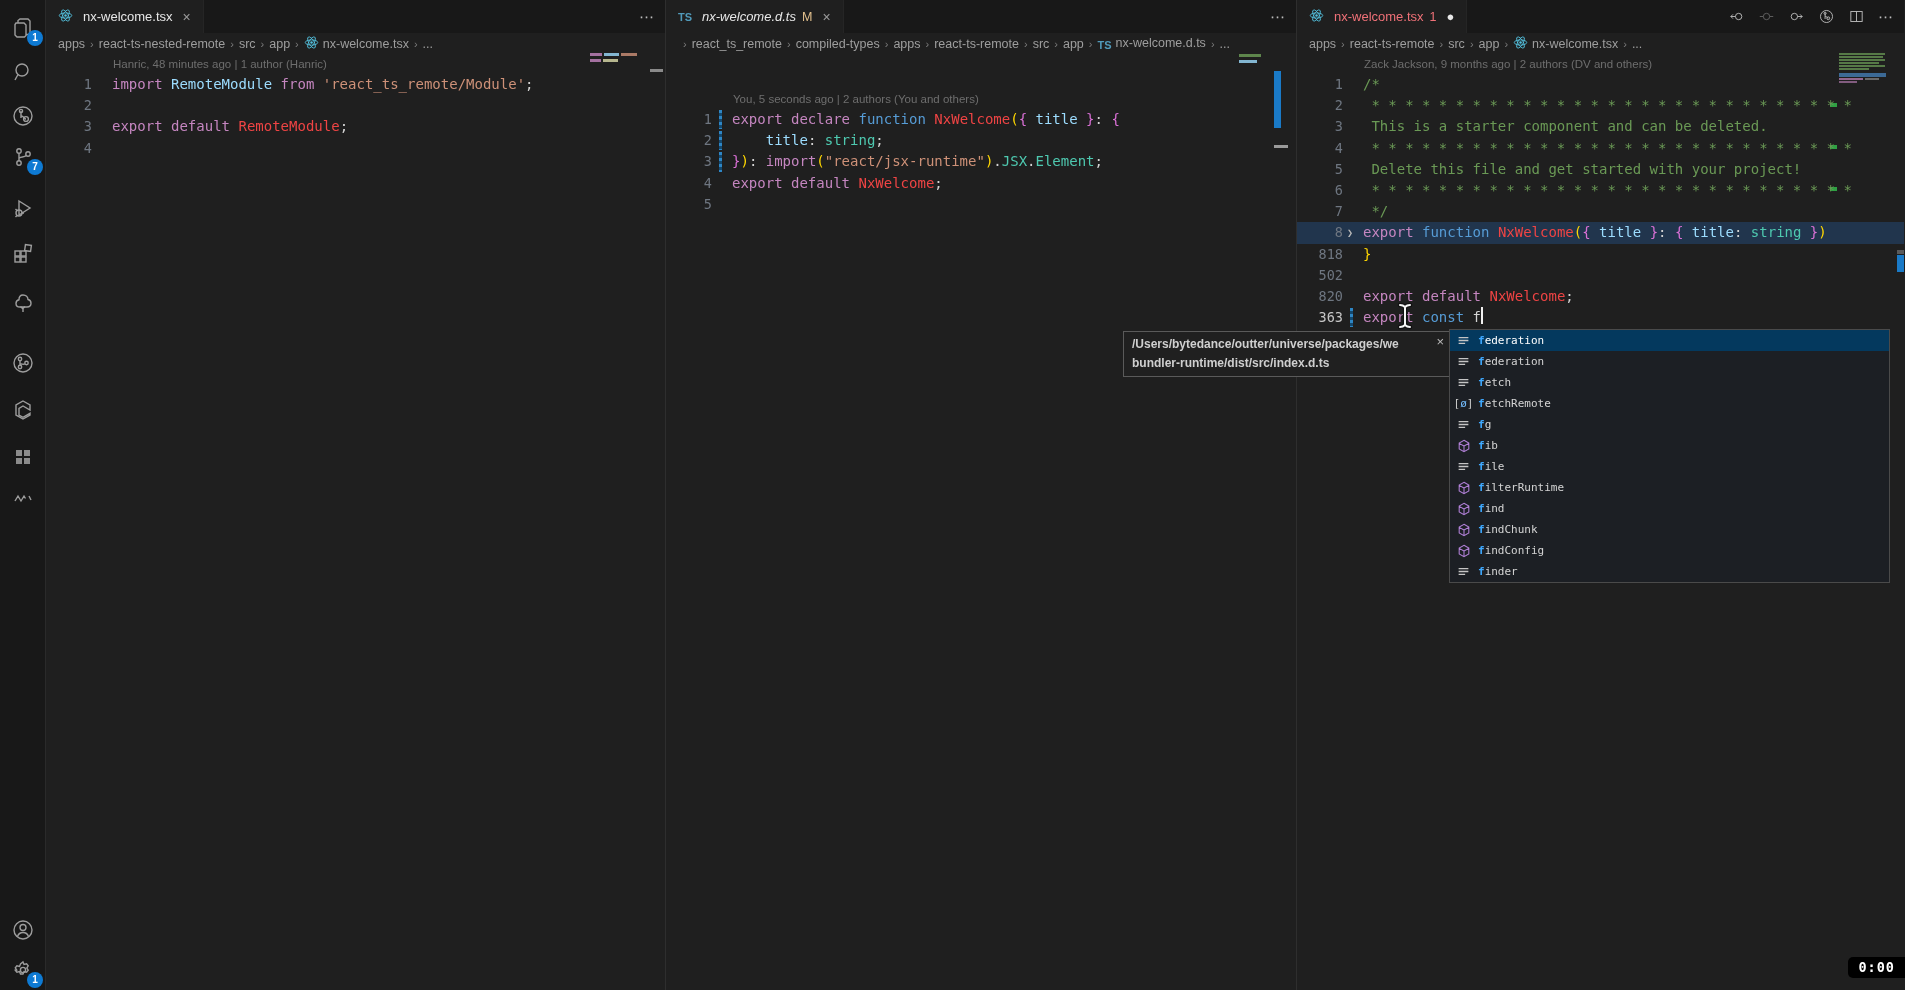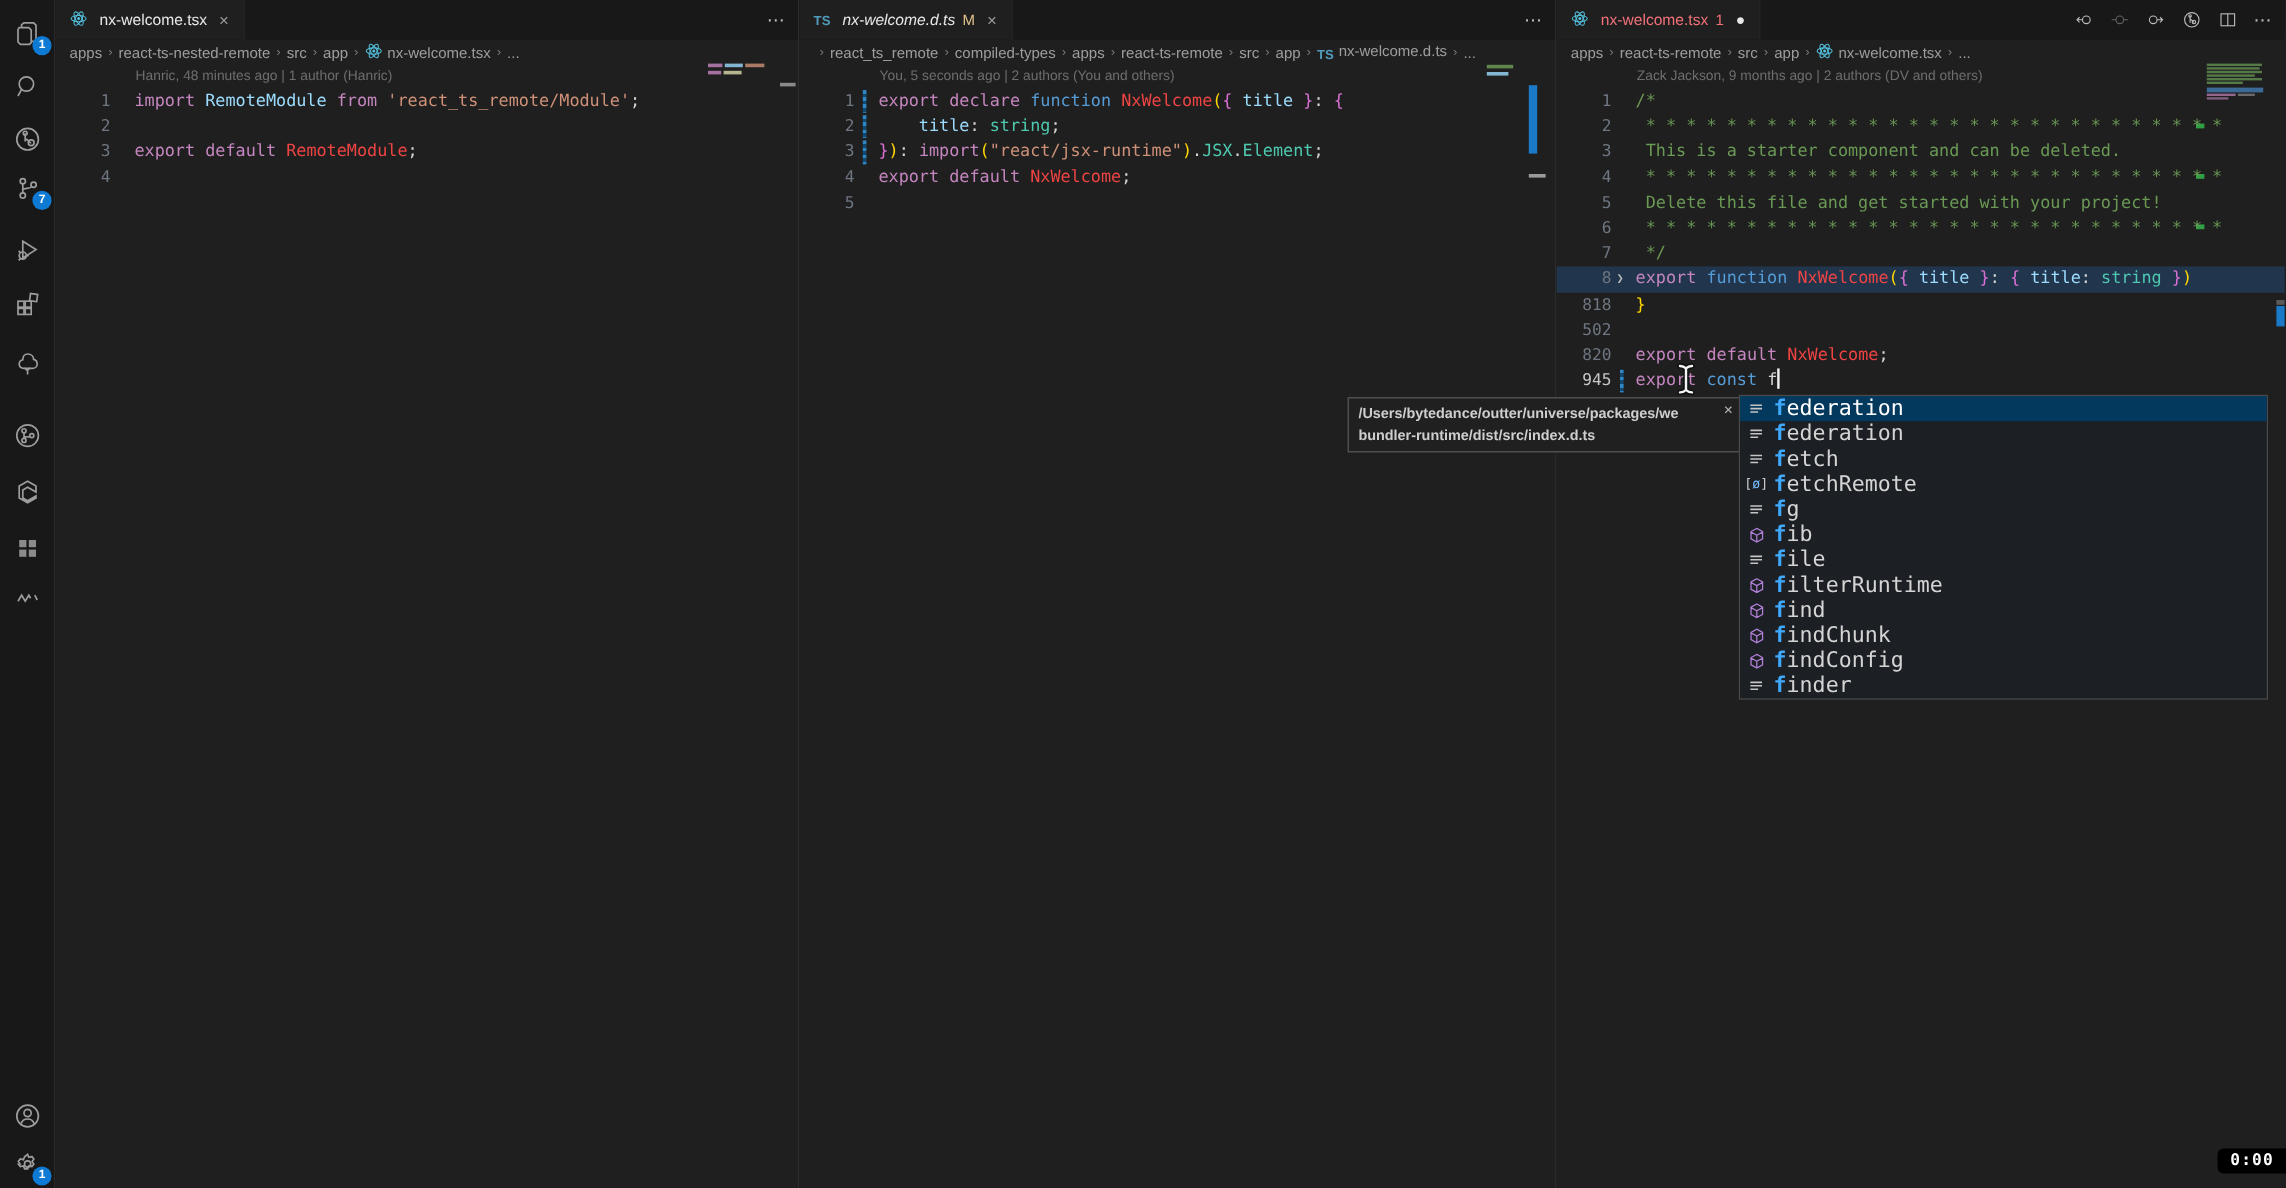--- a/index.html
+++ b/index.html
@@ -54,21 +54,21 @@
   .caret { display:inline-block; width:2px; height:17px; background:#f0f0f0; vertical-align:-3px; }
 
   
   .deco { position:absolute; }
 
   
   .suggest { position:absolute; left:1449px; top:329px; width:441px; background:#1c1f24; border:1px solid #4a4a4a; z-index:30; font-family:"DejaVu Sans Mono", monospace; }
   .sg-row { height:21px; display:flex; align-items:center; gap:6px; padding-left:5px; cursor:pointer; }
   .sg-row.sel { background:#04395e; }
   .sg-ico { width:17px; height:17px; flex:0 0 17px; display:flex; align-items:center; justify-content:center; }
-  .sg-label { font-size:18px; color:#d4d4d4; white-space:pre; }
+  .sg-label { font-size:11px; color:#d4d4d4; white-space:pre; }
   .sg-row.sel .sg-label { color:#ffffff; }
   .sg-match { color:#3fa9ff; font-weight:bold; }
   .ico-text svg { width:13px; height:13px; stroke:#c5c5c5; stroke-width:1.6; }
   .ico-method svg { width:14px; height:14px; stroke:#b180d7; stroke-width:1.2; fill:none; }
   .ico-ref { font-size:11px; color:#75beff; font-family:"DejaVu Sans Mono",monospace; white-space:nowrap; }
   .ico-ref .brk { color:#cccccc; }
 
   .sg-detail { position:absolute; left:1123px; top:331px; width:328px; height:46px; background:#202020; border:1px solid #5a5a5a; z-index:29; padding:3px 8px; }
   .sg-detail .dline { font-size:12px; color:#cfcfcf; line-height:19px; white-space:nowrap; overflow:hidden;font-weight:bold; }
   .sg-detail .dclose { position:absolute; right:6px; top:2px; color:#bbbbbb; font-size:13px; cursor:pointer; }
@@ -284,21 +284,21 @@
           <span class="sep">›</span>
           <span class="crumb">...</span>
         </div>
       <div class="deco" style="left:573px;top:54px;width:40px;height:14px;">
         <div style="position:absolute;left:0;top:0;height:3px;width:22px;background:#6a9955;opacity:.85"></div>
         <div style="position:absolute;left:0;top:6px;height:3px;width:18px;background:#9cdcfe;opacity:.8"></div>
       </div>
       <div class="deco" style="left:608px;top:71px;width:7px;height:57px;background:#1a7ac7;"></div>
       <div class="deco" style="left:608px;top:145px;width:14px;height:3px;background:#9a9a9a;"></div>
     <div class="codearea">
-          <div class="blame" style="padding-left: 67px;">You, 5 seconds ago | 2 authors (You and others)</div>
+          <div class="blame" style="padding-left: 67px; margin-top: 35px;">You, 5 seconds ago | 2 authors (You and others)</div>
           <div class="line">
             <span class="num">1</span>
             <span class="gut">
               <span class="gmark"></span>
             </span>
             <span class="txt"><span class="tk-k">export</span><span class="tk-w"> </span><span class="tk-k">declare</span><span class="tk-w"> </span><span class="tk-b">function</span><span class="tk-w"> </span><span class="tk-f">NxWelcome</span><span class="tk-g">(</span><span class="tk-m">{</span><span class="tk-w"> </span><span class="tk-v">title</span><span class="tk-w"> </span><span class="tk-m">}</span><span class="tk-w">: </span><span class="tk-m">{</span></span>
           </div>
           <div class="line">
             <span class="num">2</span>
             <span class="gut">
@@ -466,21 +466,21 @@
             <span class="num">502</span>
             <span class="gut"></span>
             <span class="txt"></span>
           </div>
           <div class="line">
             <span class="num">820</span>
             <span class="gut"></span>
             <span class="txt"><span class="tk-k">export</span><span class="tk-w"> </span><span class="tk-k">default</span><span class="tk-w"> </span><span class="tk-f">NxWelcome</span><span class="tk-w">;</span></span>
           </div>
           <div class="line">
-            <span class="num" style="color: rgb(198, 198, 198);">945</span>
+            <span class="num" style="color: rgb(198, 198, 198);">363</span>
             <span class="gut">
               <span class="gmark"></span>
             </span>
             <span class="txt"><span class="tk-k">export</span><span class="tk-w"> </span><span class="tk-b">const</span><span class="tk-w"> </span><span class="tk-w">f</span></span>
             <span class="caret"></span>
           </div>
         </div>
       </div>
   </div>
 

